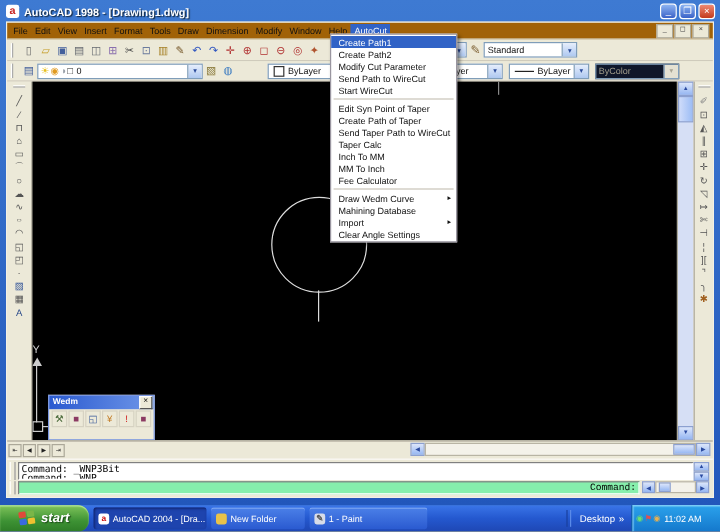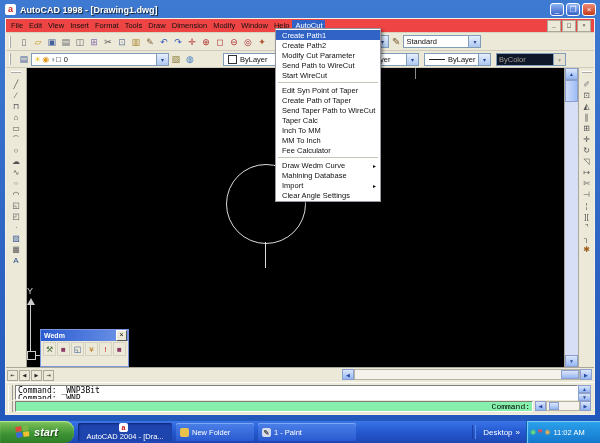--- a/index.html
+++ b/index.html
@@ -14,21 +14,21 @@
            font-size:9px;line-height:11px;text-align:center;margin-right:4px;}
   .tb-title{font-weight:bold;font-size:9px;text-shadow:1px 1px 1px #123;white-space:nowrap;flex:1;}
   .tb-btns{display:flex;gap:2px;}
   .wbtn{width:14px;height:13px;border-radius:3px;border:1px solid #fff;color:#fff;font-size:8px;line-height:11px;
         text-align:center;background:linear-gradient(#8db4f2,#3a62c8);box-sizing:border-box;}
   .wbtn.close{background:linear-gradient(#ef8a74,#c33b1d);}
 
   .acad-body{flex:1;margin:0 5px 6px 5px;background:#ece9d8;display:flex;flex-direction:column;min-height:0;border:1px solid #f3f1e6;box-sizing:border-box;}
 
   
-  .menubar{height:13px;display:flex;align-items:center;background:#ef4444;border-bottom:1px solid #d8d4c4;padding-left:2px;}
+  .menubar{height:13px;display:flex;align-items:center;background:#a16207;border-bottom:1px solid #d8d4c4;padding-left:2px;}
   .menu-item{padding:1px 3px;font-size:7.5px;color:#111;white-space:nowrap;}
   .menu-item.active{background:#3163c6;color:#fff;}
   .mdi-btns{margin-left:auto;display:flex;gap:1px;padding-right:3px;}
   .mdibtn{width:12px;height:10px;border:1px solid #aca899;background:#ece9d8;font-size:6px;line-height:9px;text-align:center;color:#444;}
 
   
   .tbrow{display:flex;align-items:center;background:#ece9d8;border-bottom:1px solid #cfcbbc;}
   .tbrow1{height:17px;}
   .tbrow2{height:16px;}
   .grip{width:4px;height:12px;border-left:2px ridge #fff;margin:0 2px 0 3px;}
@@ -434,21 +434,21 @@
     <div class="startbtn">
       <span class="flag">
           <i class="f1"></i>
           <i class="f2"></i>
           <i class="f3"></i>
           <i class="f4"></i>
         </span>
       <span class="startlabel">start</span>
     </div>
     <span id="tasks" style="display:flex;">
-        <div class="task active" style="width: 94px; flex-direction: column;">
+        <div class="task active" style="width: 94px;">
           <span class="ticon" style="background: rgb(255, 255, 255); color: rgb(204, 17, 17);">a</span>
           <span class="tlabel">AutoCAD 2004 - [Dra...</span>
         </div>
         <div class="task" style="width: 78px;">
           <span class="ticon" style="background: rgb(232, 194, 74); color: rgb(160, 112, 16);"></span>
           <span class="tlabel">New Folder</span>
         </div>
         <div class="task" style="width: 98px;">
           <span class="ticon" style="background: rgb(216, 220, 232); color: rgb(85, 85, 85);">✎</span>
           <span class="tlabel">1 - Paint</span>

